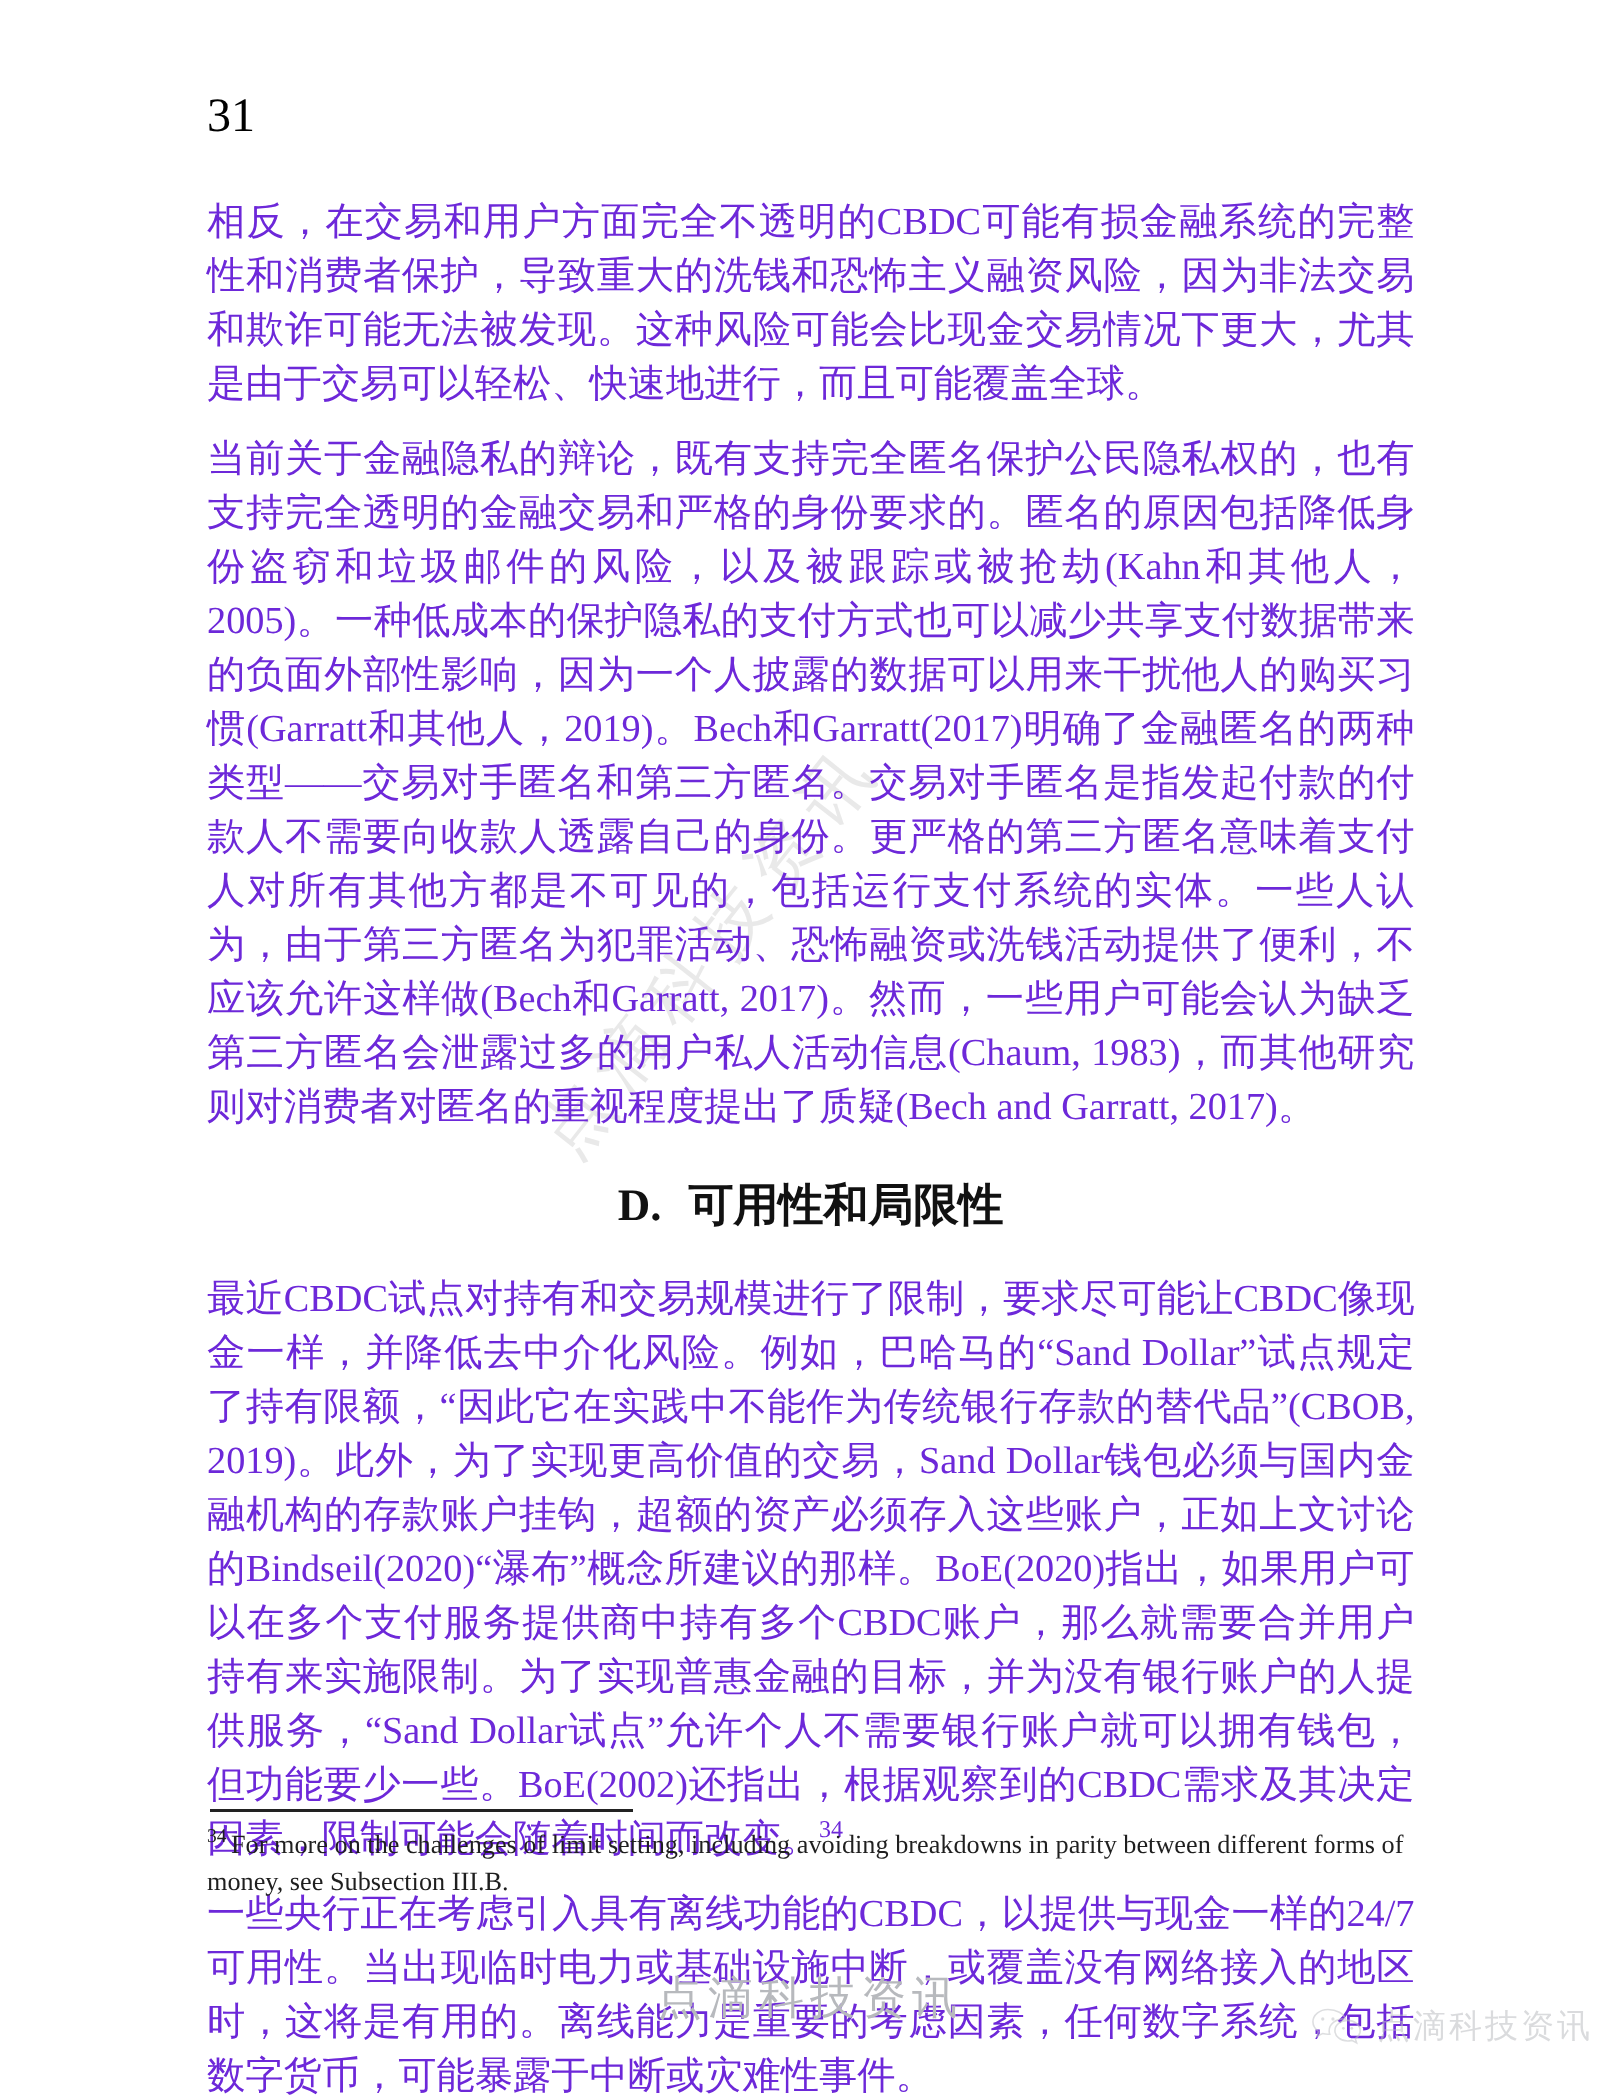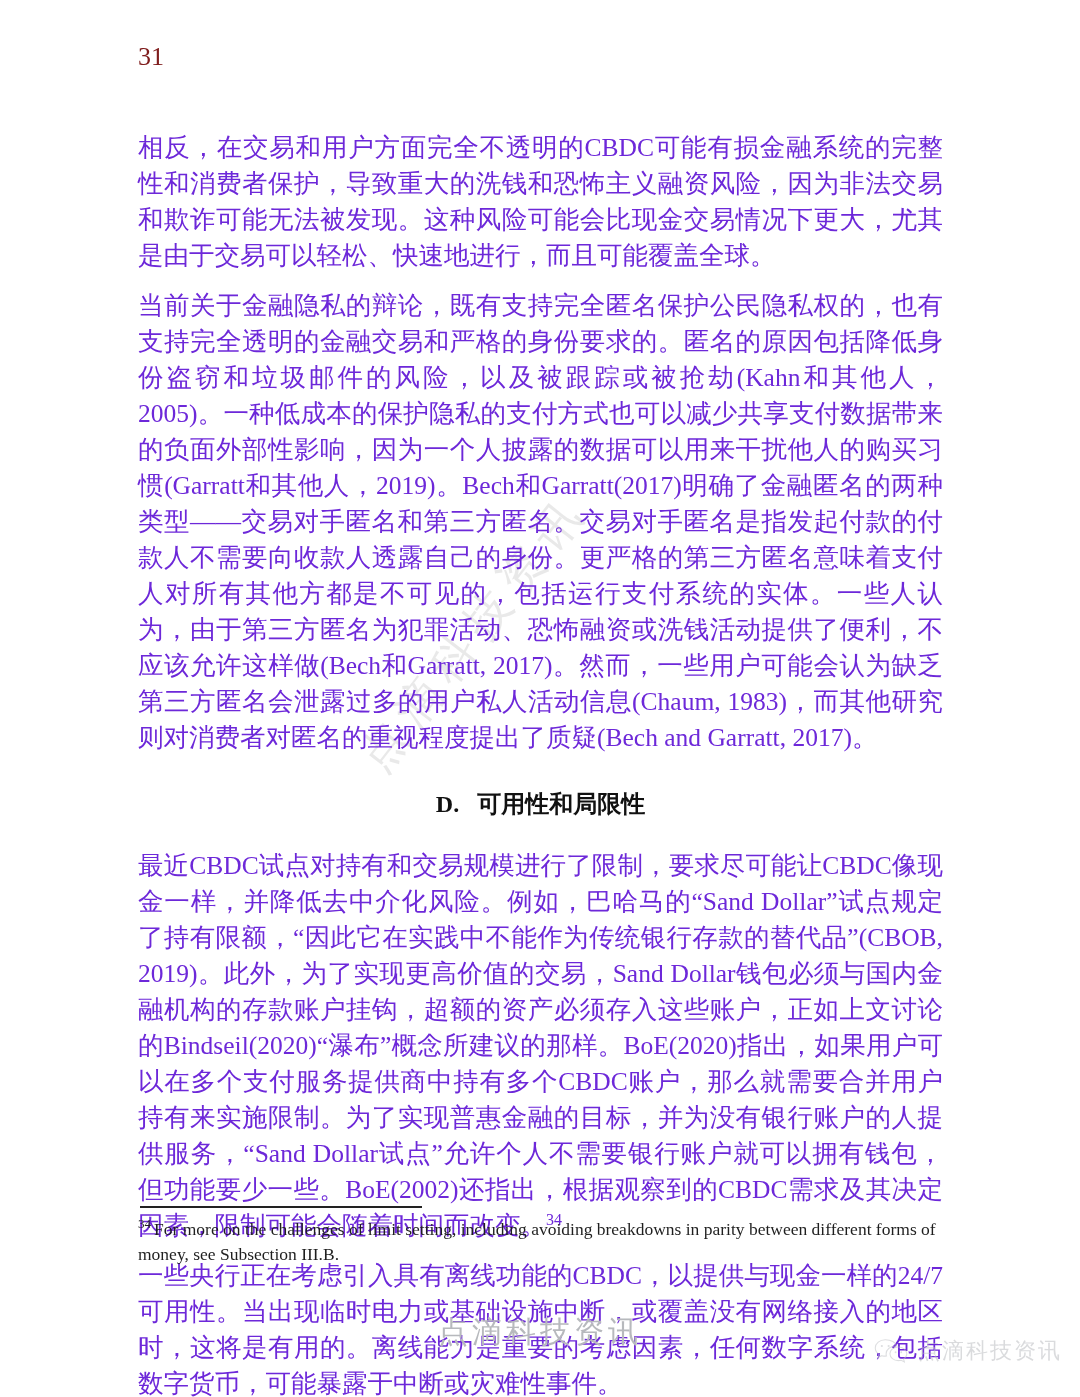--- a/index.html
+++ b/index.html
@@ -38,24 +38,24 @@
 
   .content {
     position: relative;
     z-index: 2;
   }
 
   
   .page-number {
     position: absolute;
     left: 138px;
-    top: 44px;
-    font-size: 26px;
+    top: 60px;
+    font-size: 32px;
     line-height: 1;
-    color: #7f1d1d;
+    color: #000000;
   }
 
   
   .body-block {
     position: absolute;
     left: 138px;
     top: 130px;
     width: 805px;
   }
 
@@ -74,21 +74,21 @@
   .sup {
     font-size: 16px;
     vertical-align: super;
     line-height: 0;
   }
 
   
   .section-heading {
     margin: 30px 0 26px 0;
     text-align: center;
-    font-size: 24px;
+    font-size: 30px;
     font-weight: bold;
     line-height: 36px;
     color: #111;
   }
   .section-heading .letter {
     display: inline-block;
     margin-right: 18px;
   }
 
   

